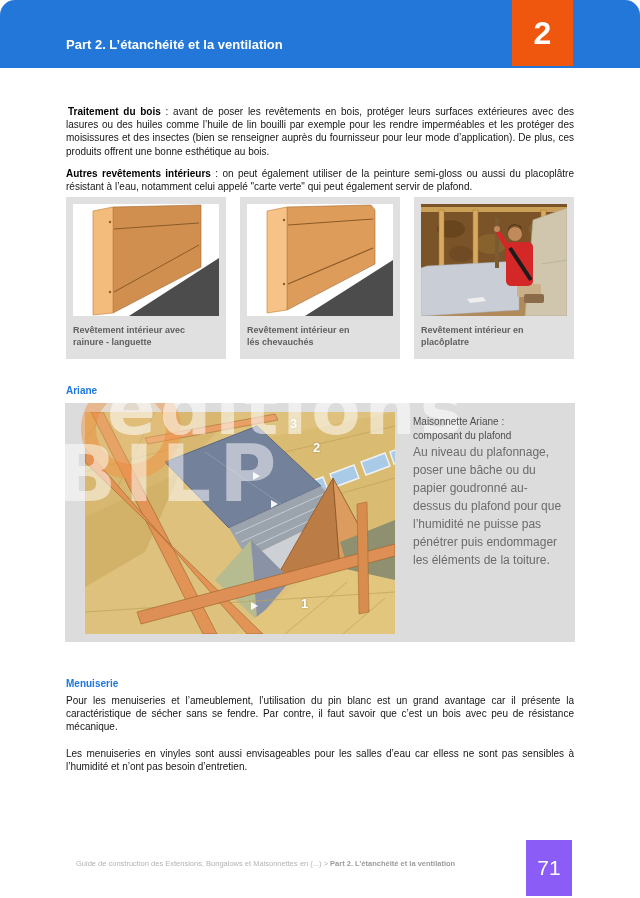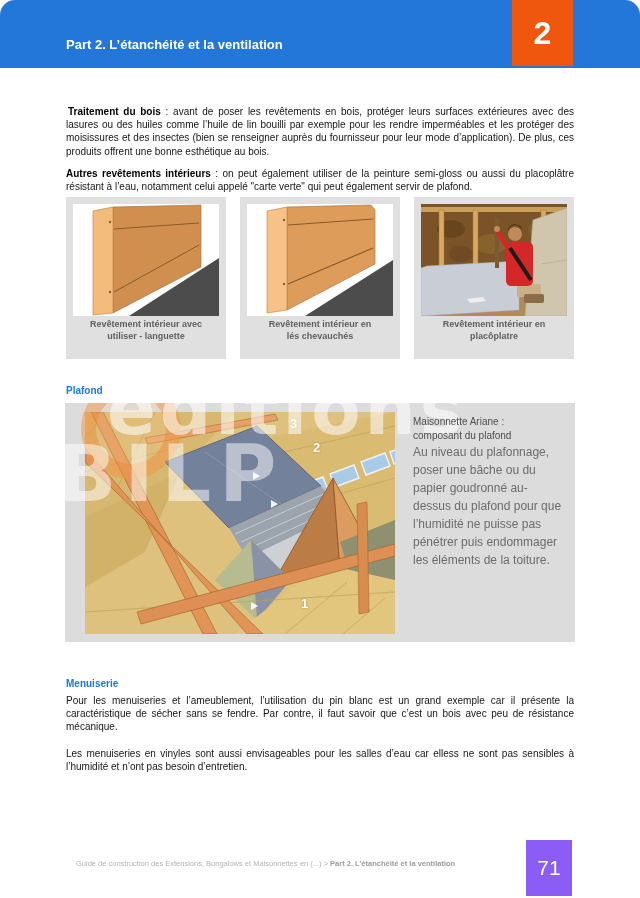--- a/index.html
+++ b/index.html
@@ -17,21 +17,21 @@
   .para{position:absolute;left:66px;width:508px;font-size:10px;line-height:13.2px;
         text-align:justify;color:#151515;}
   .para b{color:#000;}
   .p1{top:95px;text-indent:2px;}
   .p2{top:157px;}
 
   
   .cards{position:absolute;left:66px;top:197px;width:508px;display:flex;gap:14px;}
   .card{width:160px;height:162px;background:#e0e0e0;box-sizing:border-box;padding:7px;}
   .card .img{width:146px;height:112px;display:block;background:#ffffff;}
-  .card .cap{margin-top:3px;text-align:center;font-size:9px;font-weight:bold;
+  .card .cap{margin-top:9px;text-align:left;font-size:9px;font-weight:bold;
              color:#606060;line-height:11.5px;}
 
   
   .sec-head{position:absolute;left:66px;font-size:10px;font-weight:bold;color:#1d78e2;}
   .h-plafond{top:385px;}
   .h-menuiserie{top:678px;text-align:right;}
 
   
   .panel{position:absolute;left:65px;top:403px;width:510px;height:239px;background:#dcdcdc;overflow:hidden;}
   .illus{position:absolute;left:20px;top:9px;width:310px;height:222px;z-index:1;}
@@ -89,21 +89,21 @@
         <polygon points="56,112 146,54 146,112" fill="#4c4c4c"></polygon>
         <polygon points="40,3 128,1 128,63 40,109" fill="#d08f4f" stroke="#a86a30" stroke-width="0.6"></polygon>
         <line x1="41" y1="25" x2="126" y2="19" stroke="#8a5a28" stroke-width="1"></line>
         <line x1="41" y1="88" x2="126" y2="41" stroke="#8a5a28" stroke-width="1"></line>
         <polygon points="20,7 40,3 40,109 20,111" fill="#f3bb7c" stroke="#c88b46" stroke-width="0.7"></polygon>
         <circle cx="37" cy="18" r="1.2" fill="#8a5a28"></circle>
         <circle cx="37" cy="88" r="1.2" fill="#8a5a28"></circle>
       </svg>
       <div class="cap">
         <div>Revêtement intérieur avec</div>
-        <div>utiliser - languette</div>
+        <div>rainure - languette</div>
       </div>
     </div>
 
     <div class="card">
       <svg class="img" viewBox="0 0 146 112">
         <rect x="0" y="0" width="146" height="112" fill="#ffffff"></rect>
         <polygon points="58,112 146,56 146,112" fill="#4c4c4c"></polygon>
         <polygon points="40,3 124,1 128,6 128,60 40,106" fill="#dd9c59" stroke="#a86a30" stroke-width="0.6"></polygon>
         <line x1="41" y1="21" x2="126" y2="15" stroke="#8a5a28" stroke-width="1.2"></line>
         <line x1="41" y1="80" x2="126" y2="44" stroke="#8a5a28" stroke-width="1.2"></line>
@@ -143,21 +143,21 @@
         <line x1="87" y1="44" x2="77" y2="28" stroke="#d42828" stroke-width="5"></line>
         <circle cx="76" cy="25" r="3" fill="#c08a5a"></circle>
       </svg>
       <div class="cap">
         <div>Revêtement intérieur en</div>
         <div>placôplatre</div>
       </div>
     </div>
   </div>
 
-  <div class="sec-head h-plafond">Plafond</div>
+  <div class="sec-head h-plafond">Ariane</div>
 
   <div class="panel">
 
     <div class="illus">
       <svg viewBox="0 0 310 222">
         <rect x="0" y="0" width="310" height="222" fill="#ddc17c"></rect>
 
         <polygon points="0,0 150,0 95,60 0,105" fill="#d8b870"></polygon>
         <polygon points="0,105 95,60 60,140 0,175" fill="#d2b269"></polygon>
         <line x1="0" y1="60" x2="96" y2="34" stroke="#bfa258" stroke-width="0.7"></line>
@@ -218,19 +218,19 @@
     <aside class="legend">
       <div class="legend-title">
         <div>Maisonnette Ariane :</div>
         <div>composant du plafond</div>
       </div>
       <div class="legend-note">Au niveau du plafonnage, poser une bâche ou du papier goudronné au-dessus du plafond pour que l’humidité ne puisse pas pénétrer puis endommager les éléments de la toiture.</div>
     </aside>
   </div>
 
   <div class="sec-head h-menuiserie">Menuiserie</div>
-  <p class="para mp1">Pour les menuiseries et l’ameublement, l’utilisation du pin blanc est un grand exemple car il présente la caractéristique de sécher sans se fendre. Par contre, il faut savoir que c’est un bois avec peu de résistance mécanique.</p>
+  <p class="para mp1">Pour les menuiseries et l’ameublement, l’utilisation du pin blanc est un grand avantage car il présente la caractéristique de sécher sans se fendre. Par contre, il faut savoir que c’est un bois avec peu de résistance mécanique.</p>
   <p class="para mp2">Les menuiseries en vinyles sont aussi envisageables pour les salles d’eau car elless ne sont pas sensibles à l’humidité et n’ont pas besoin d’entretien.</p>
 
   <div class="breadcrumb"><span>Guide de construction des Extensions, Bungalows et Maisonnettes en (...) &gt; </span><b>Part 2. L’étanchéité et la ventilation</b></div>
   <div class="page-badge">71</div>
 
 </div>
 
 </body></html>

